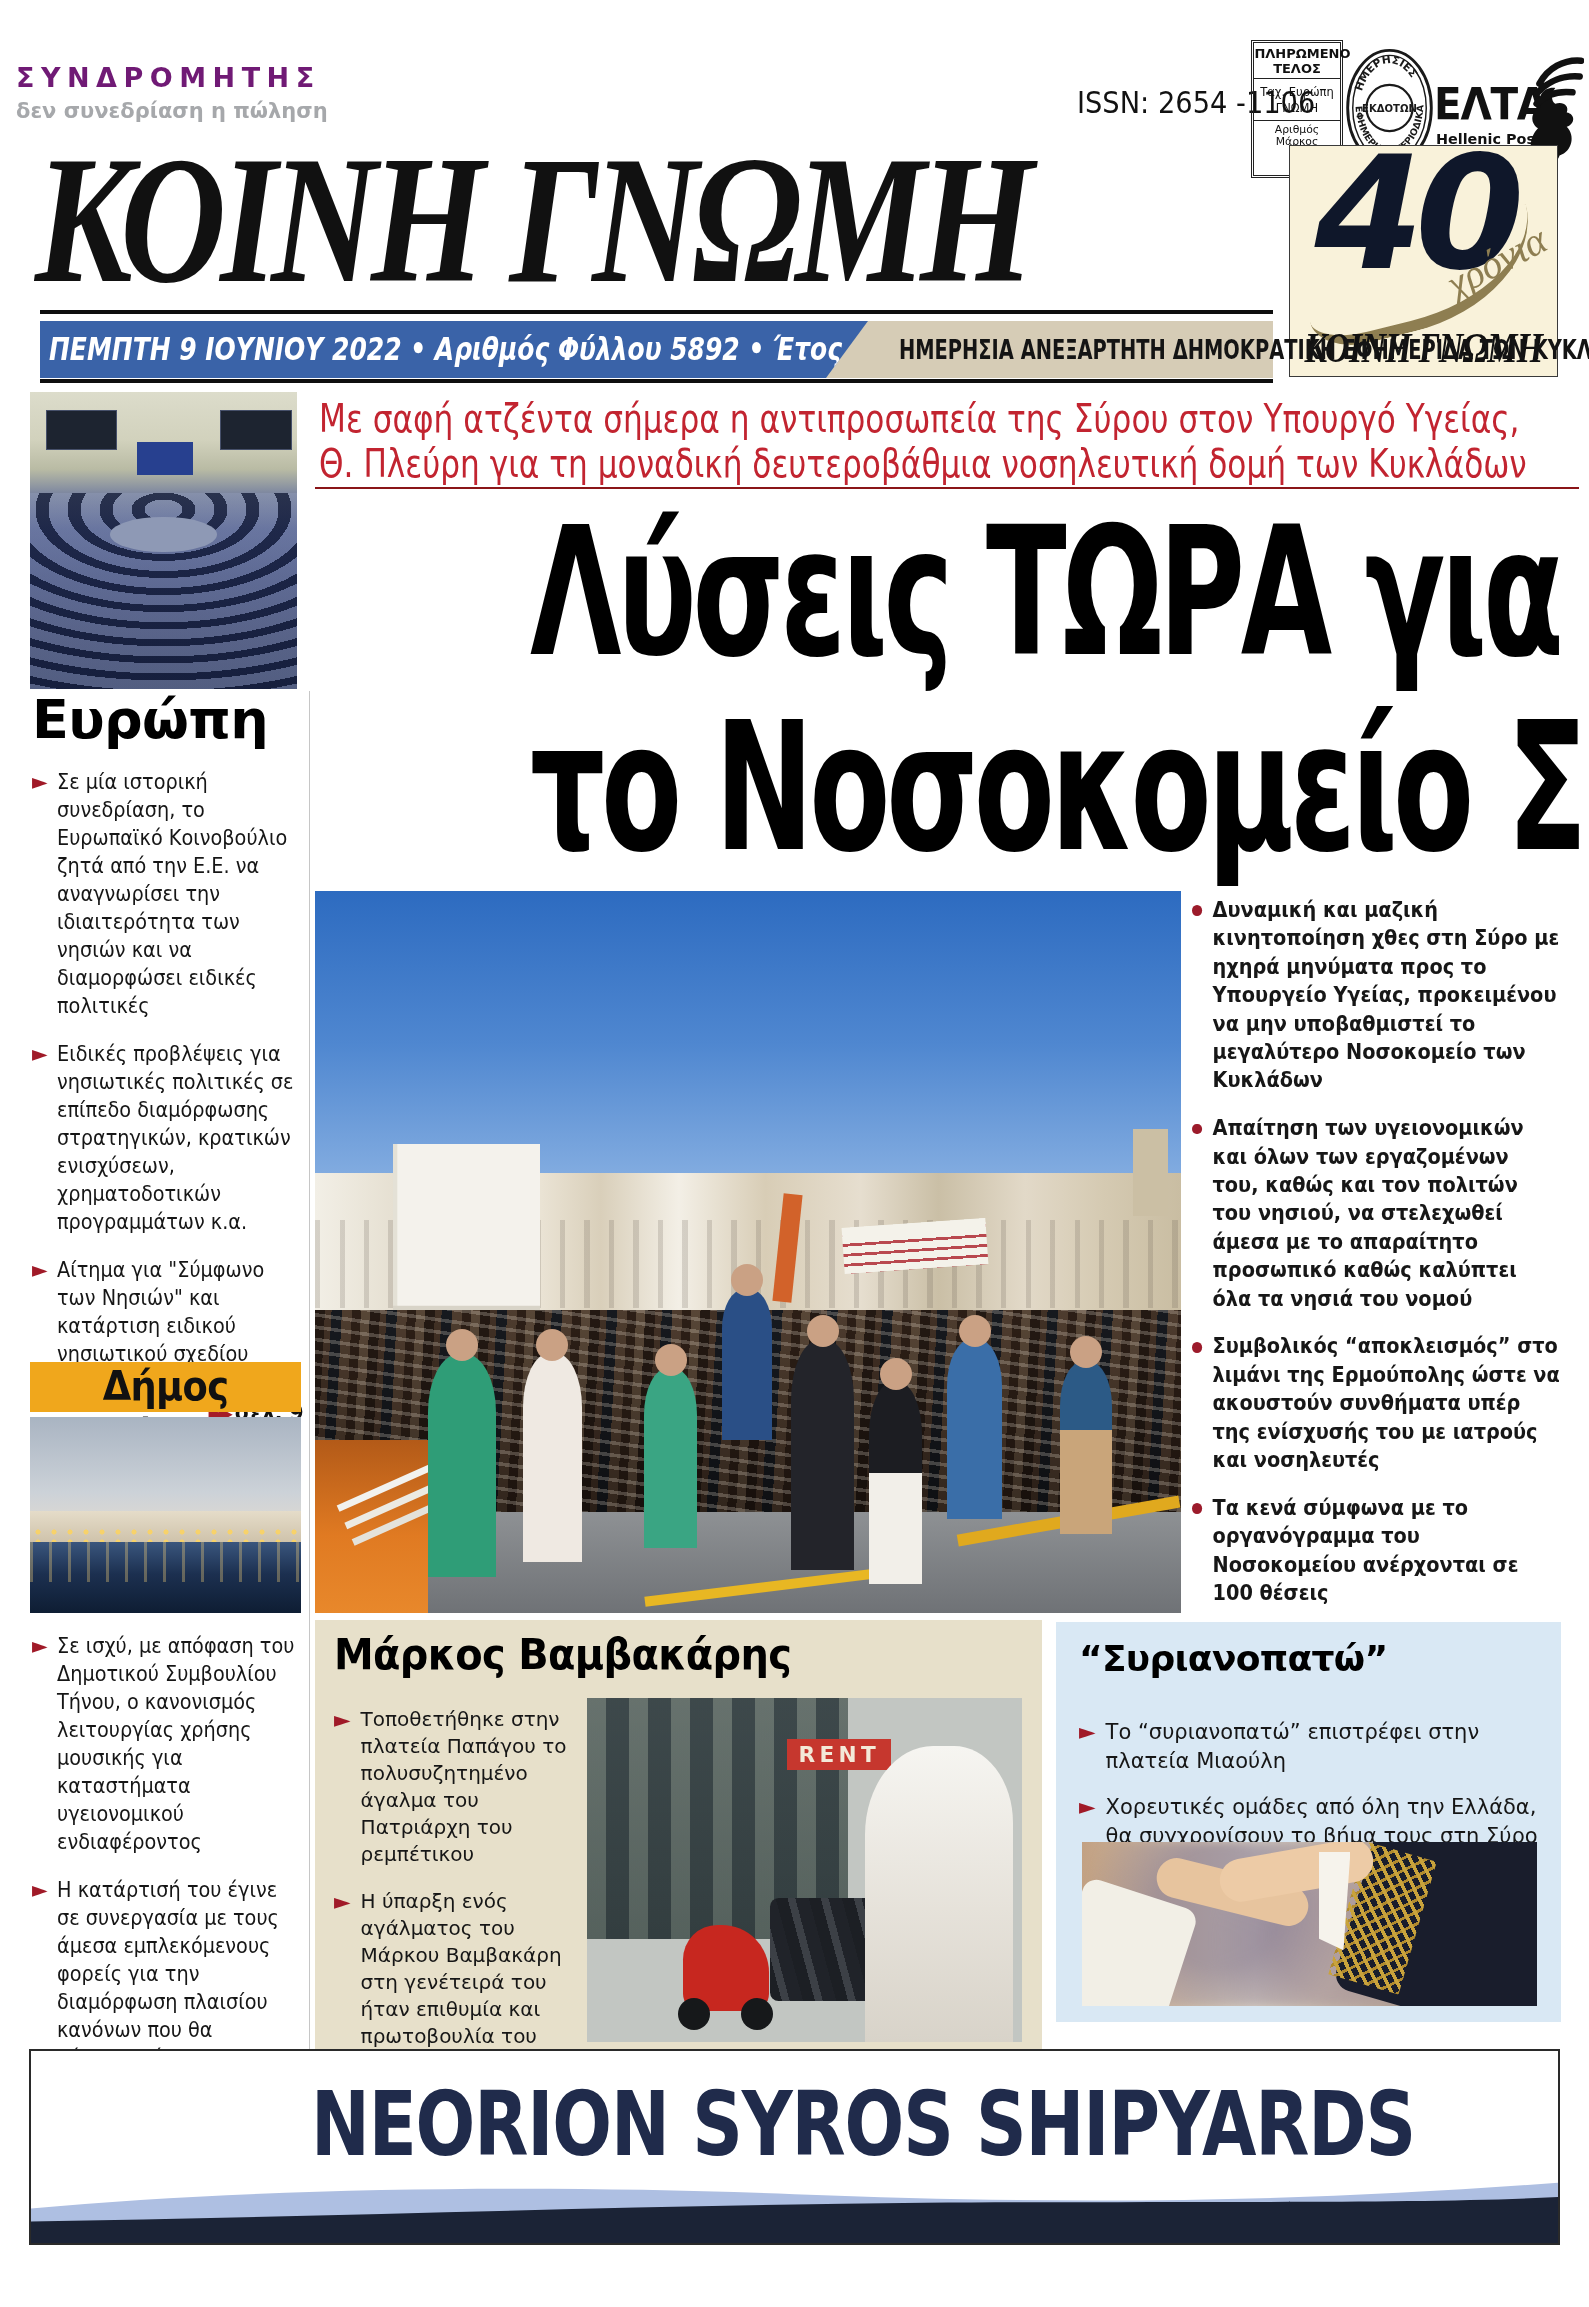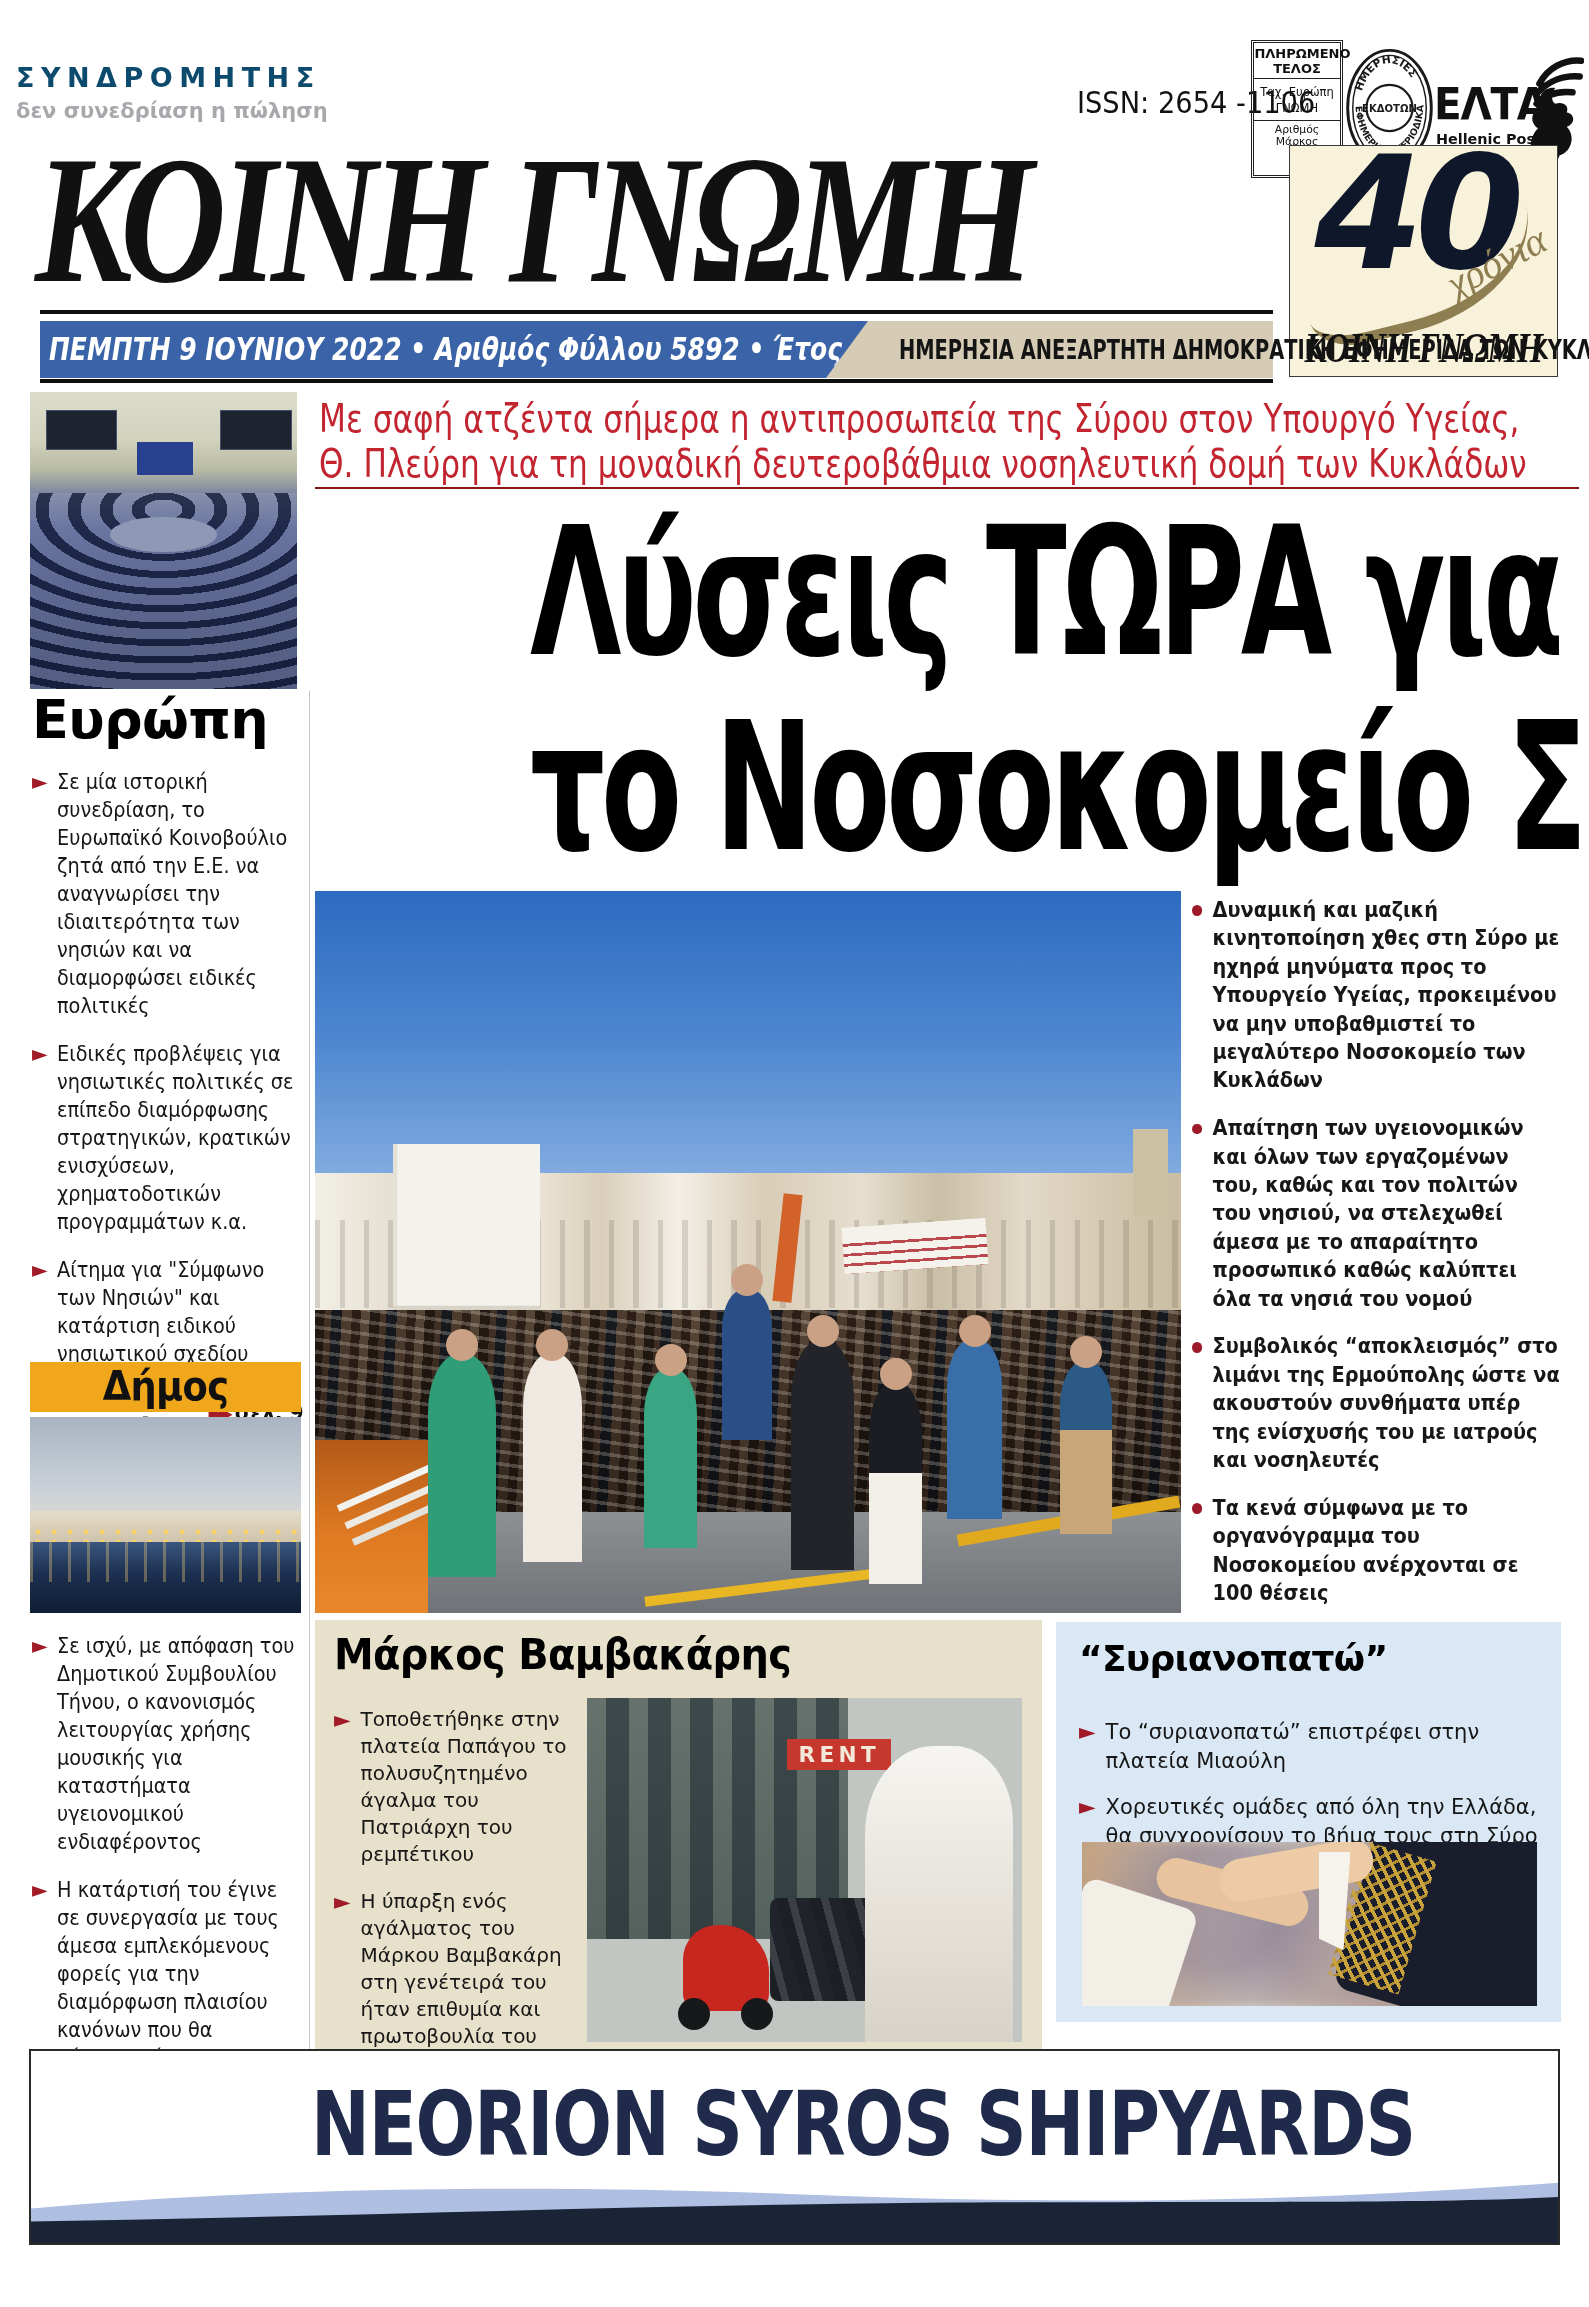--- a/index.html
+++ b/index.html
@@ -2,21 +2,21 @@
 <html lang="el" style="font-size:11.5px"><head>
 <meta charset="utf-8">
 <style>
   html,body{margin:0;padding:0;background:#fff;}
   #page{position:relative;width:1590px;height:2307px;background:#fff;overflow:hidden;
         font-family:"DejaVu Sans",sans-serif;color:#111;}
   .abs{position:absolute;}
 
   
   #subscriber{left:16px;top:62px;}
-  #subscriber .t1{font-size:27px;font-weight:bold;letter-spacing:6.5px;color:#0c4a6e;}
+  #subscriber .t1{font-size:27px;font-weight:bold;letter-spacing:6.5px;color:#701a75;}
   #subscriber .t2{font-size:21px;font-weight:bold;color:#a6a8ab;margin-top:5.8px;letter-spacing:0;}
   #issn{left:1077px;top:84px;font-size:31px;color:#121212;transform:scaleX(.88);transform-origin:left top;}
 
   #postage{left:1251px;top:40px;width:92px;height:138px;border:1.4px solid #222;padding:1.4px;box-sizing:border-box;}
   #postage .inner{border:0.7px solid #222;width:100%;height:100%;box-sizing:border-box;display:flex;flex-direction:column;text-align:center;}
   #postage .pt{font-size:13px;font-weight:bold;line-height:15px;border-bottom:0.7px solid #222;padding:2.9px 0 2.2px;}
   #postage .po{font-size:11.5px;line-height:16px;border-bottom:0.7px solid #222;padding:4.3px 0;}
   #postage .pa{font-size:10.8px;line-height:12.2px;padding-top:2.9px;}
   #postage .pn{font-size:21.6px;font-weight:bold;line-height:23px;}
 

